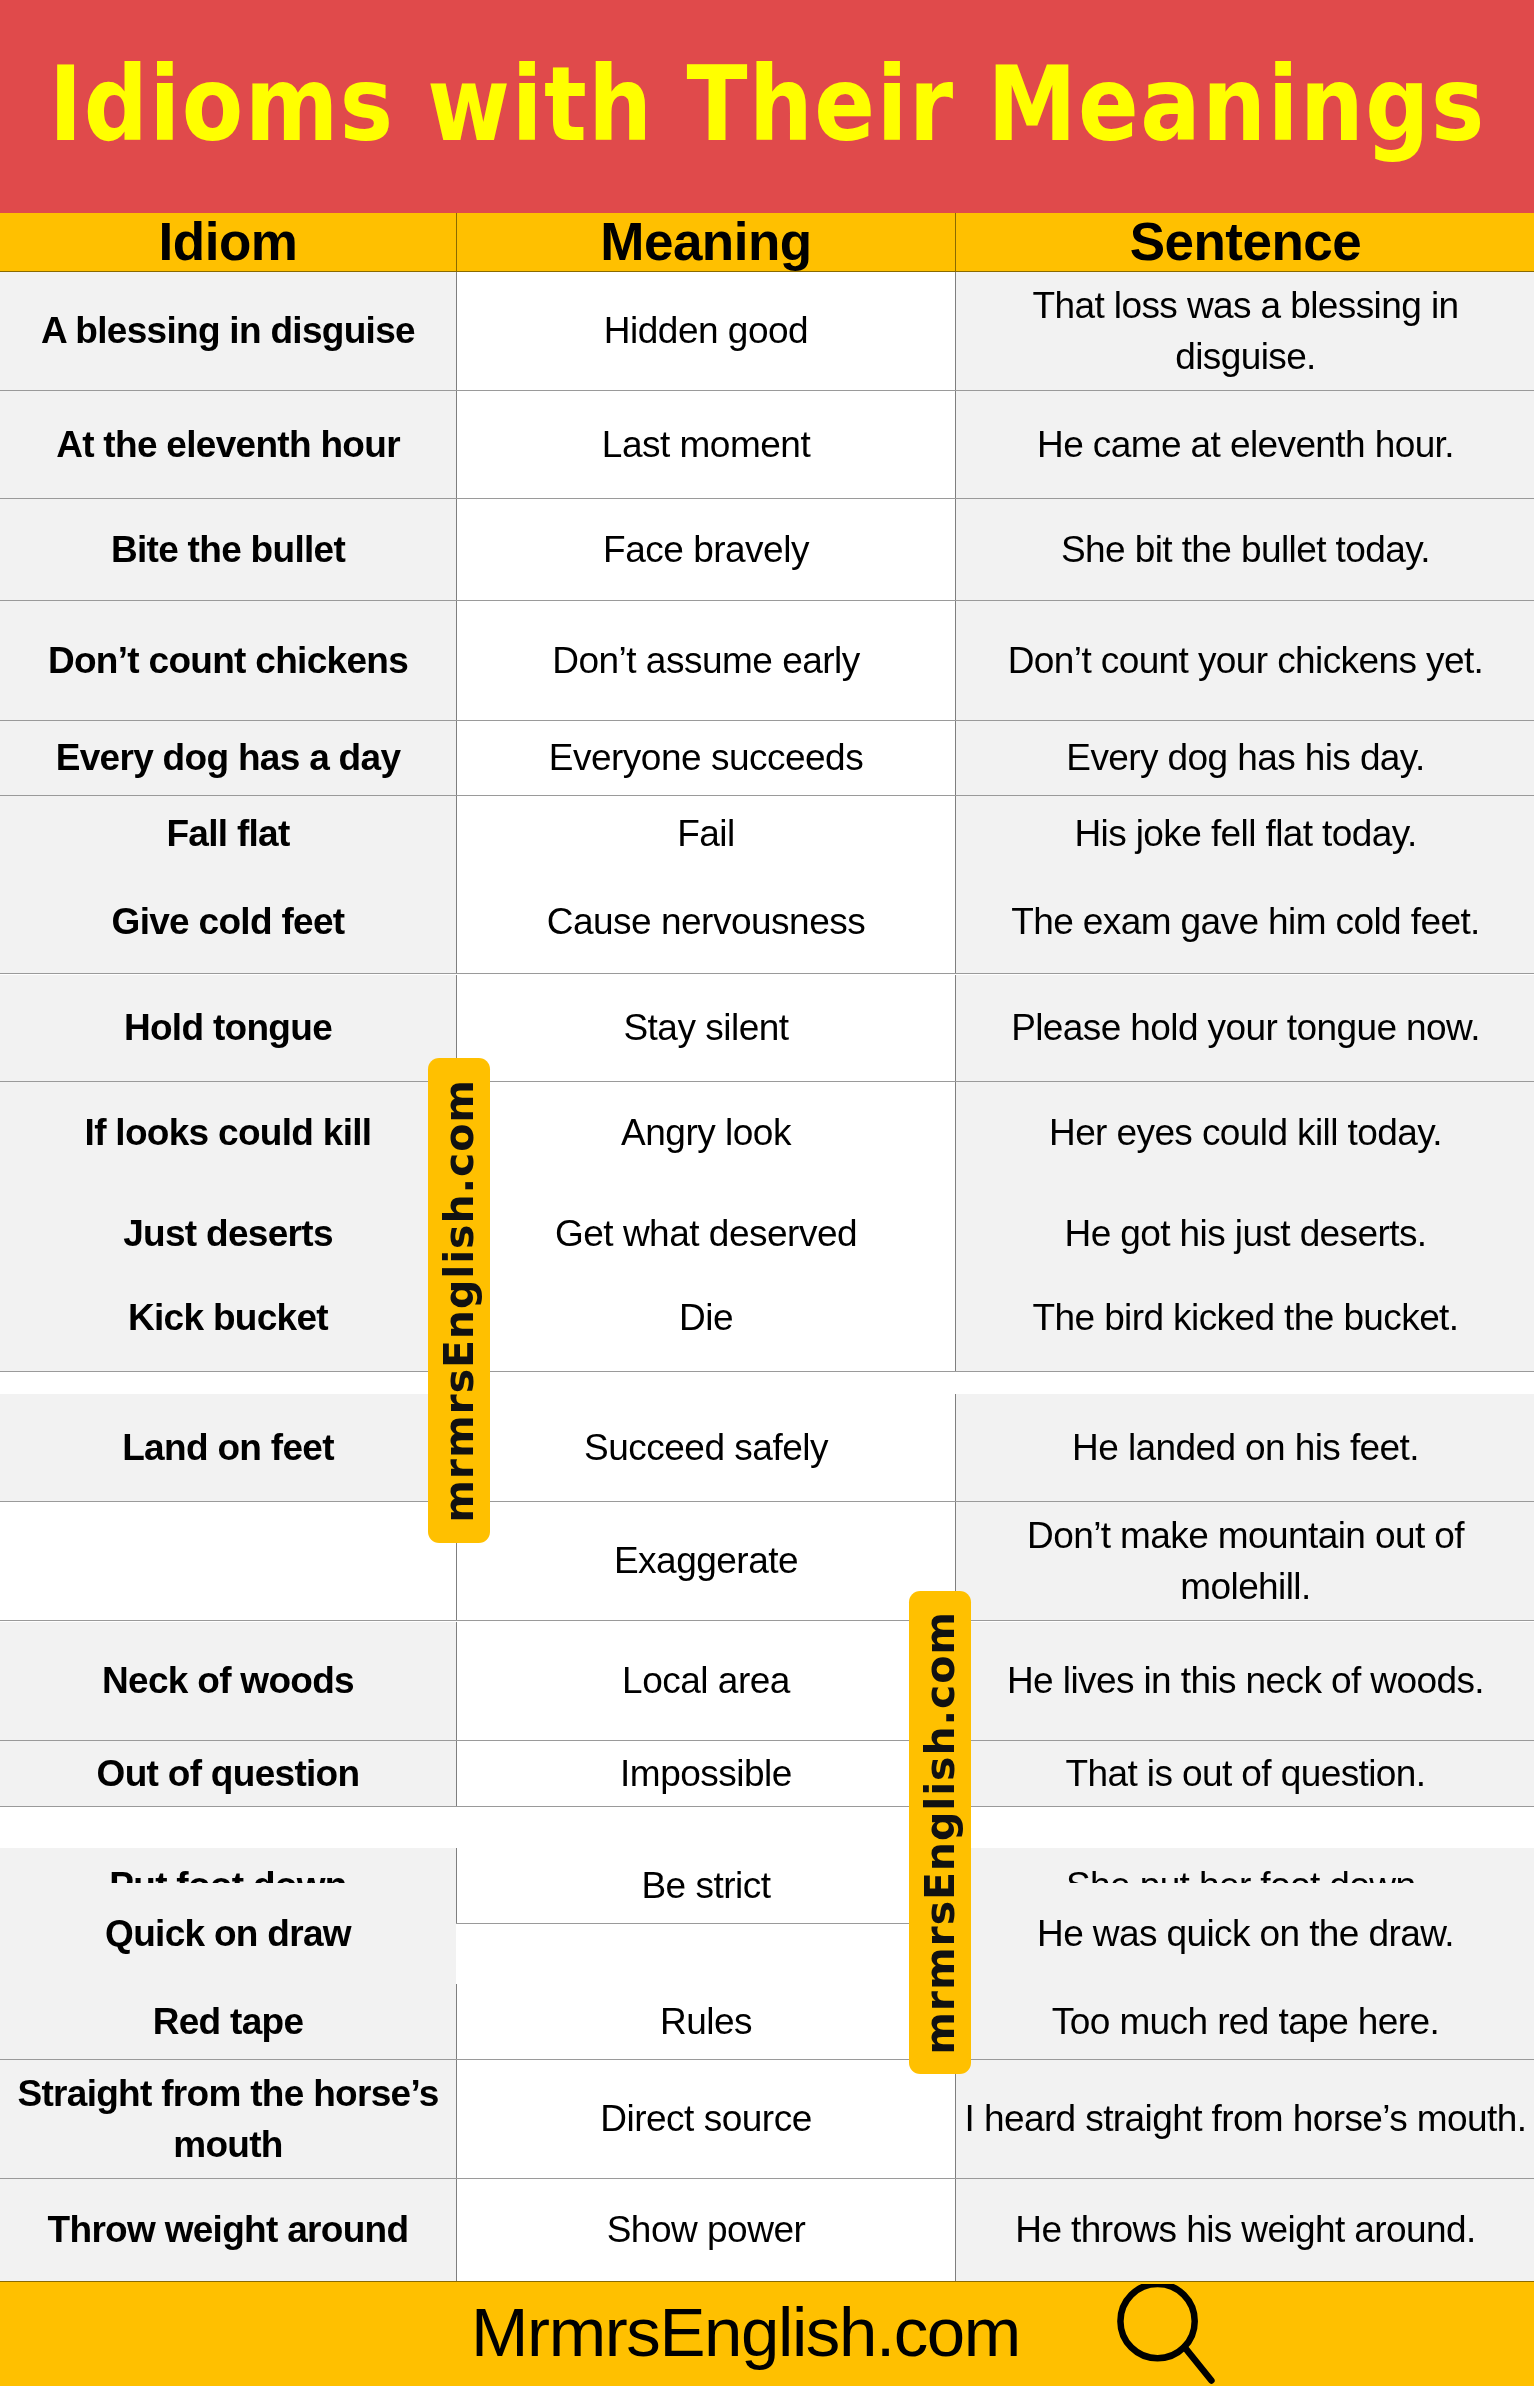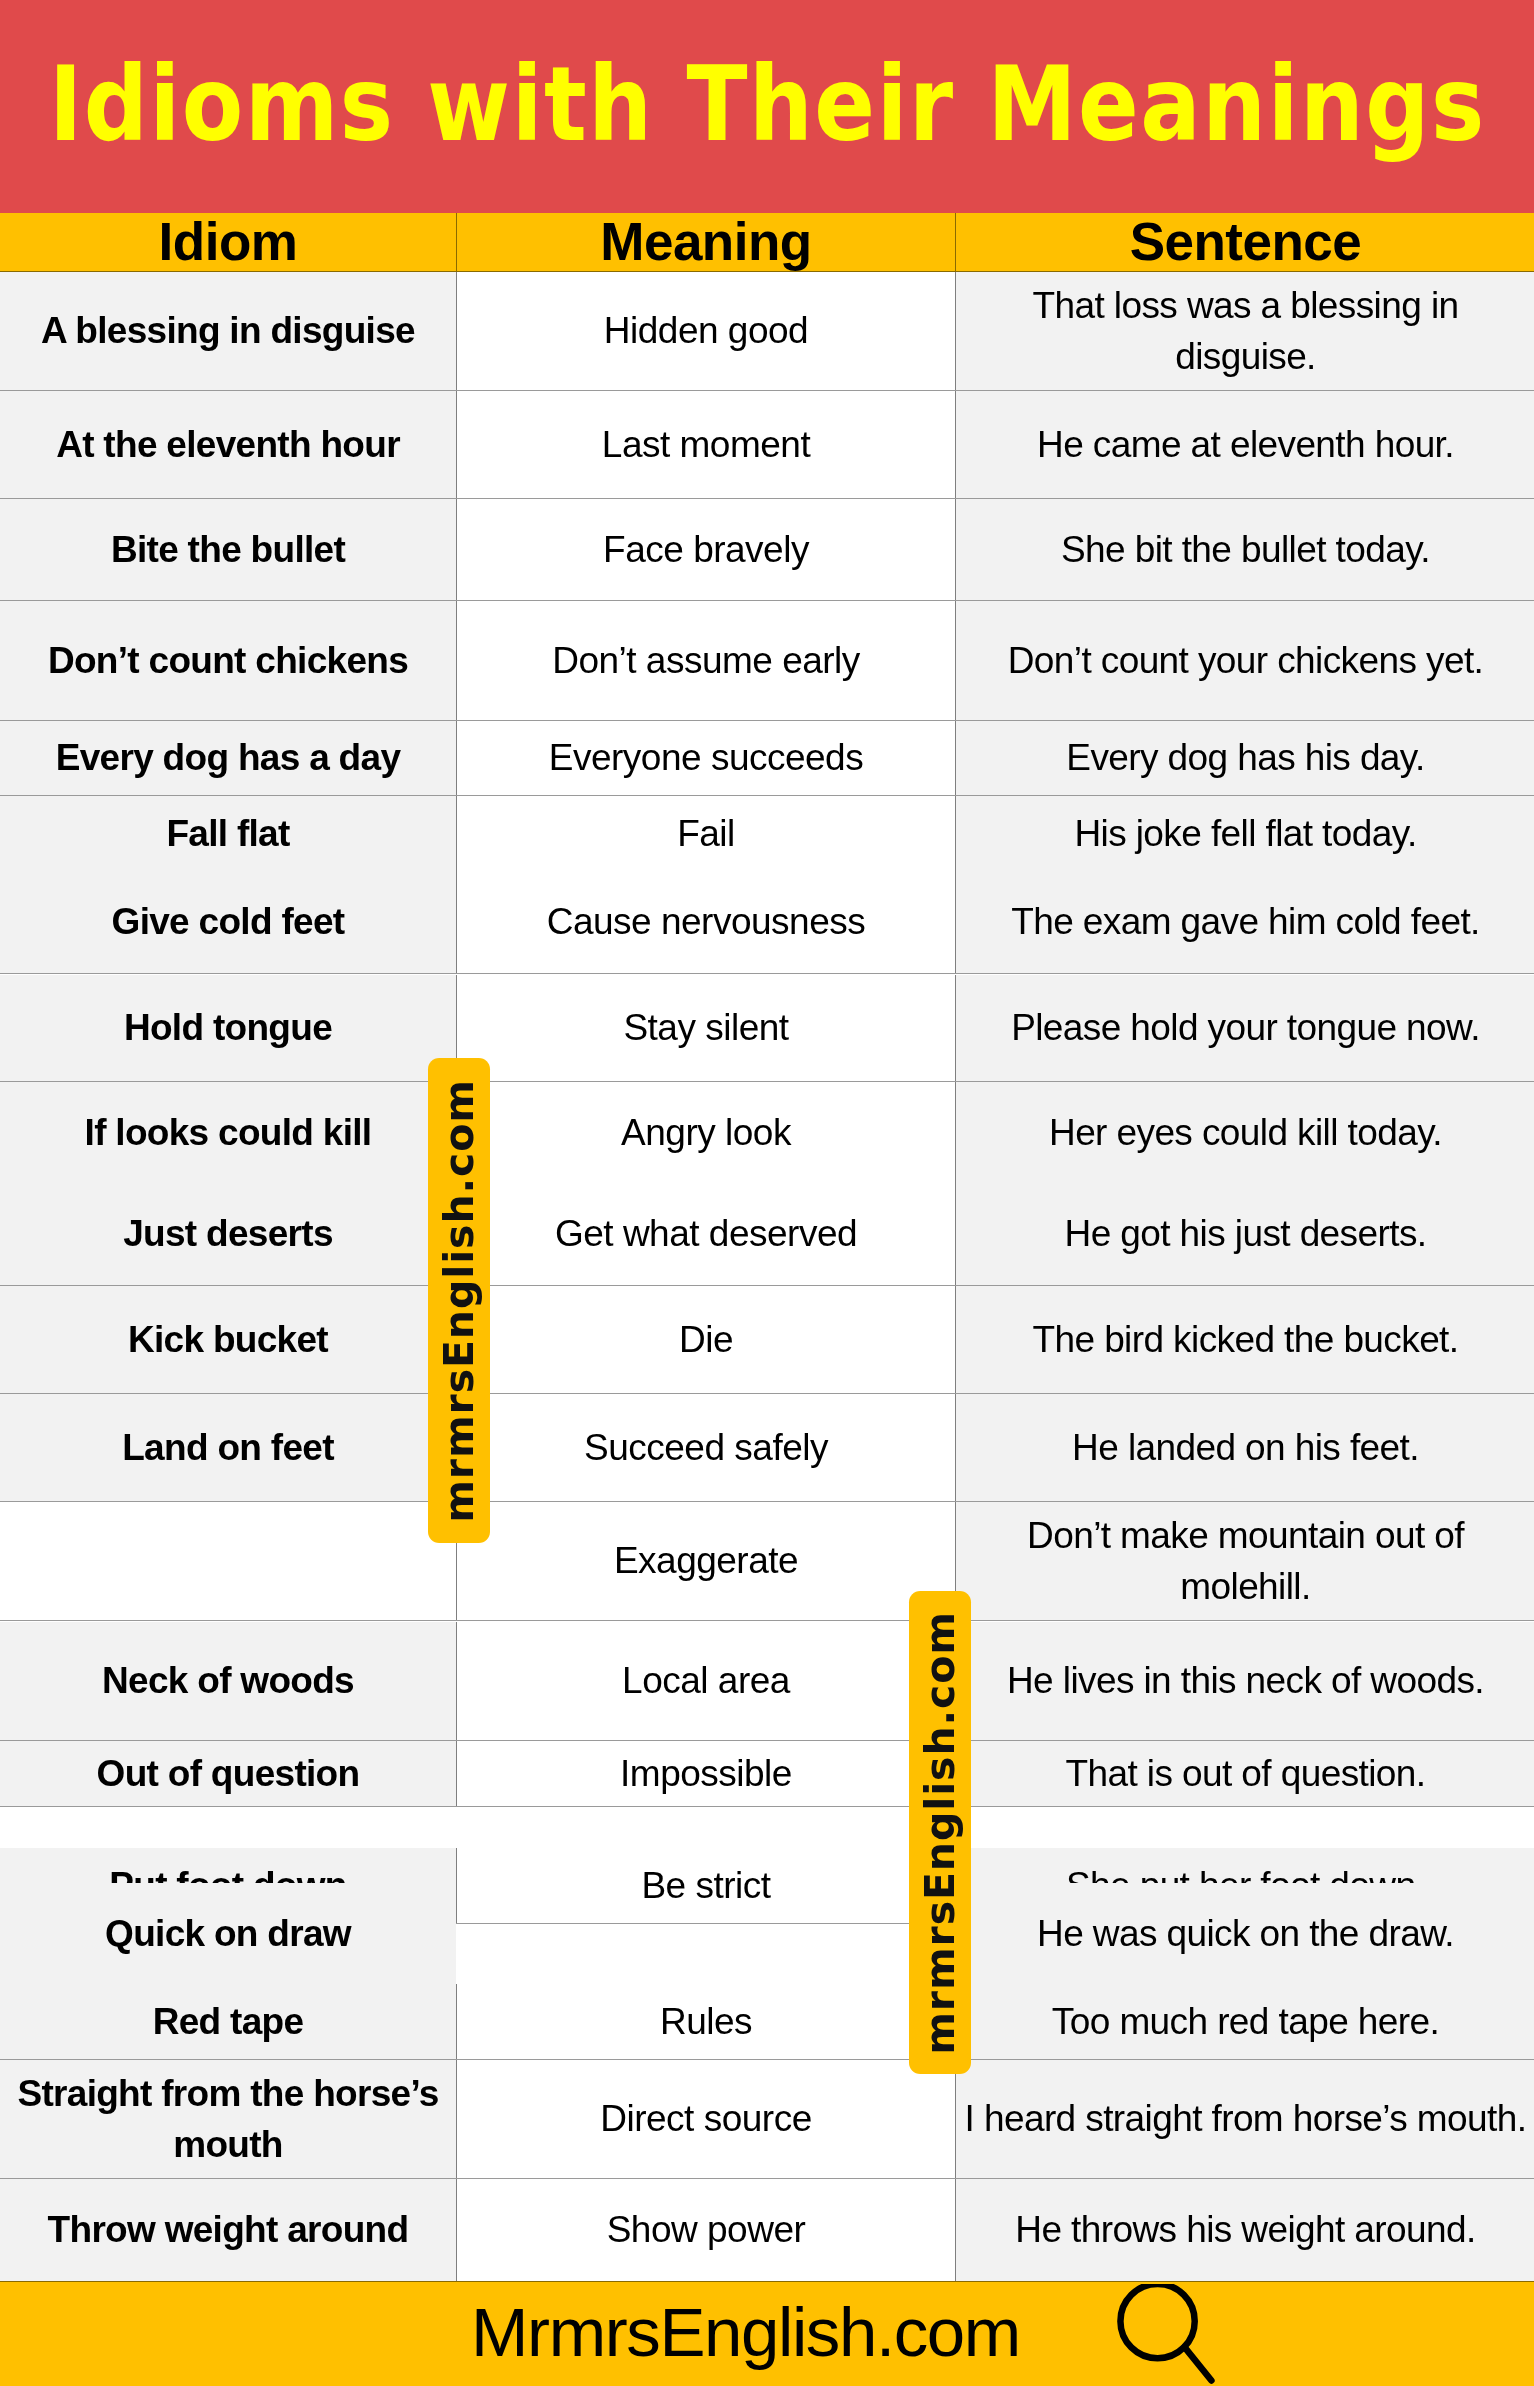--- a/index.html
+++ b/index.html
@@ -139,21 +139,21 @@
       <div class="row" style="top: 869px; height: 102px;">
         <div class="cell c-idiom">If looks could kill</div>
         <div class="cell c-meaning">Angry look</div>
         <div class="cell c-sentence">Her eyes could kill today.</div>
       </div>
       <div class="row" style="top: 970px; height: 103px;">
         <div class="cell c-idiom">Just deserts</div>
         <div class="cell c-meaning">Get what deserved</div>
         <div class="cell c-sentence">He got his just deserts.</div>
       </div>
-      <div class="row" style="top: 1073px; height: 108px; padding-left: 24px;">
+      <div class="row" style="top: 1051px; height: 108px; padding-left: 24px;">
         <div class="cell c-idiom">Kick bucket</div>
         <div class="cell c-meaning">Die</div>
         <div class="cell c-sentence">The bird kicked the bucket.</div>
       </div>
       <div class="row" style="top: 1181px; height: 108px;">
         <div class="cell c-idiom">Land on feet</div>
         <div class="cell c-meaning">Succeed safely</div>
         <div class="cell c-sentence">He landed on his feet.</div>
       </div>
       <div class="row" style="top: 1289px; height: 119px;">

